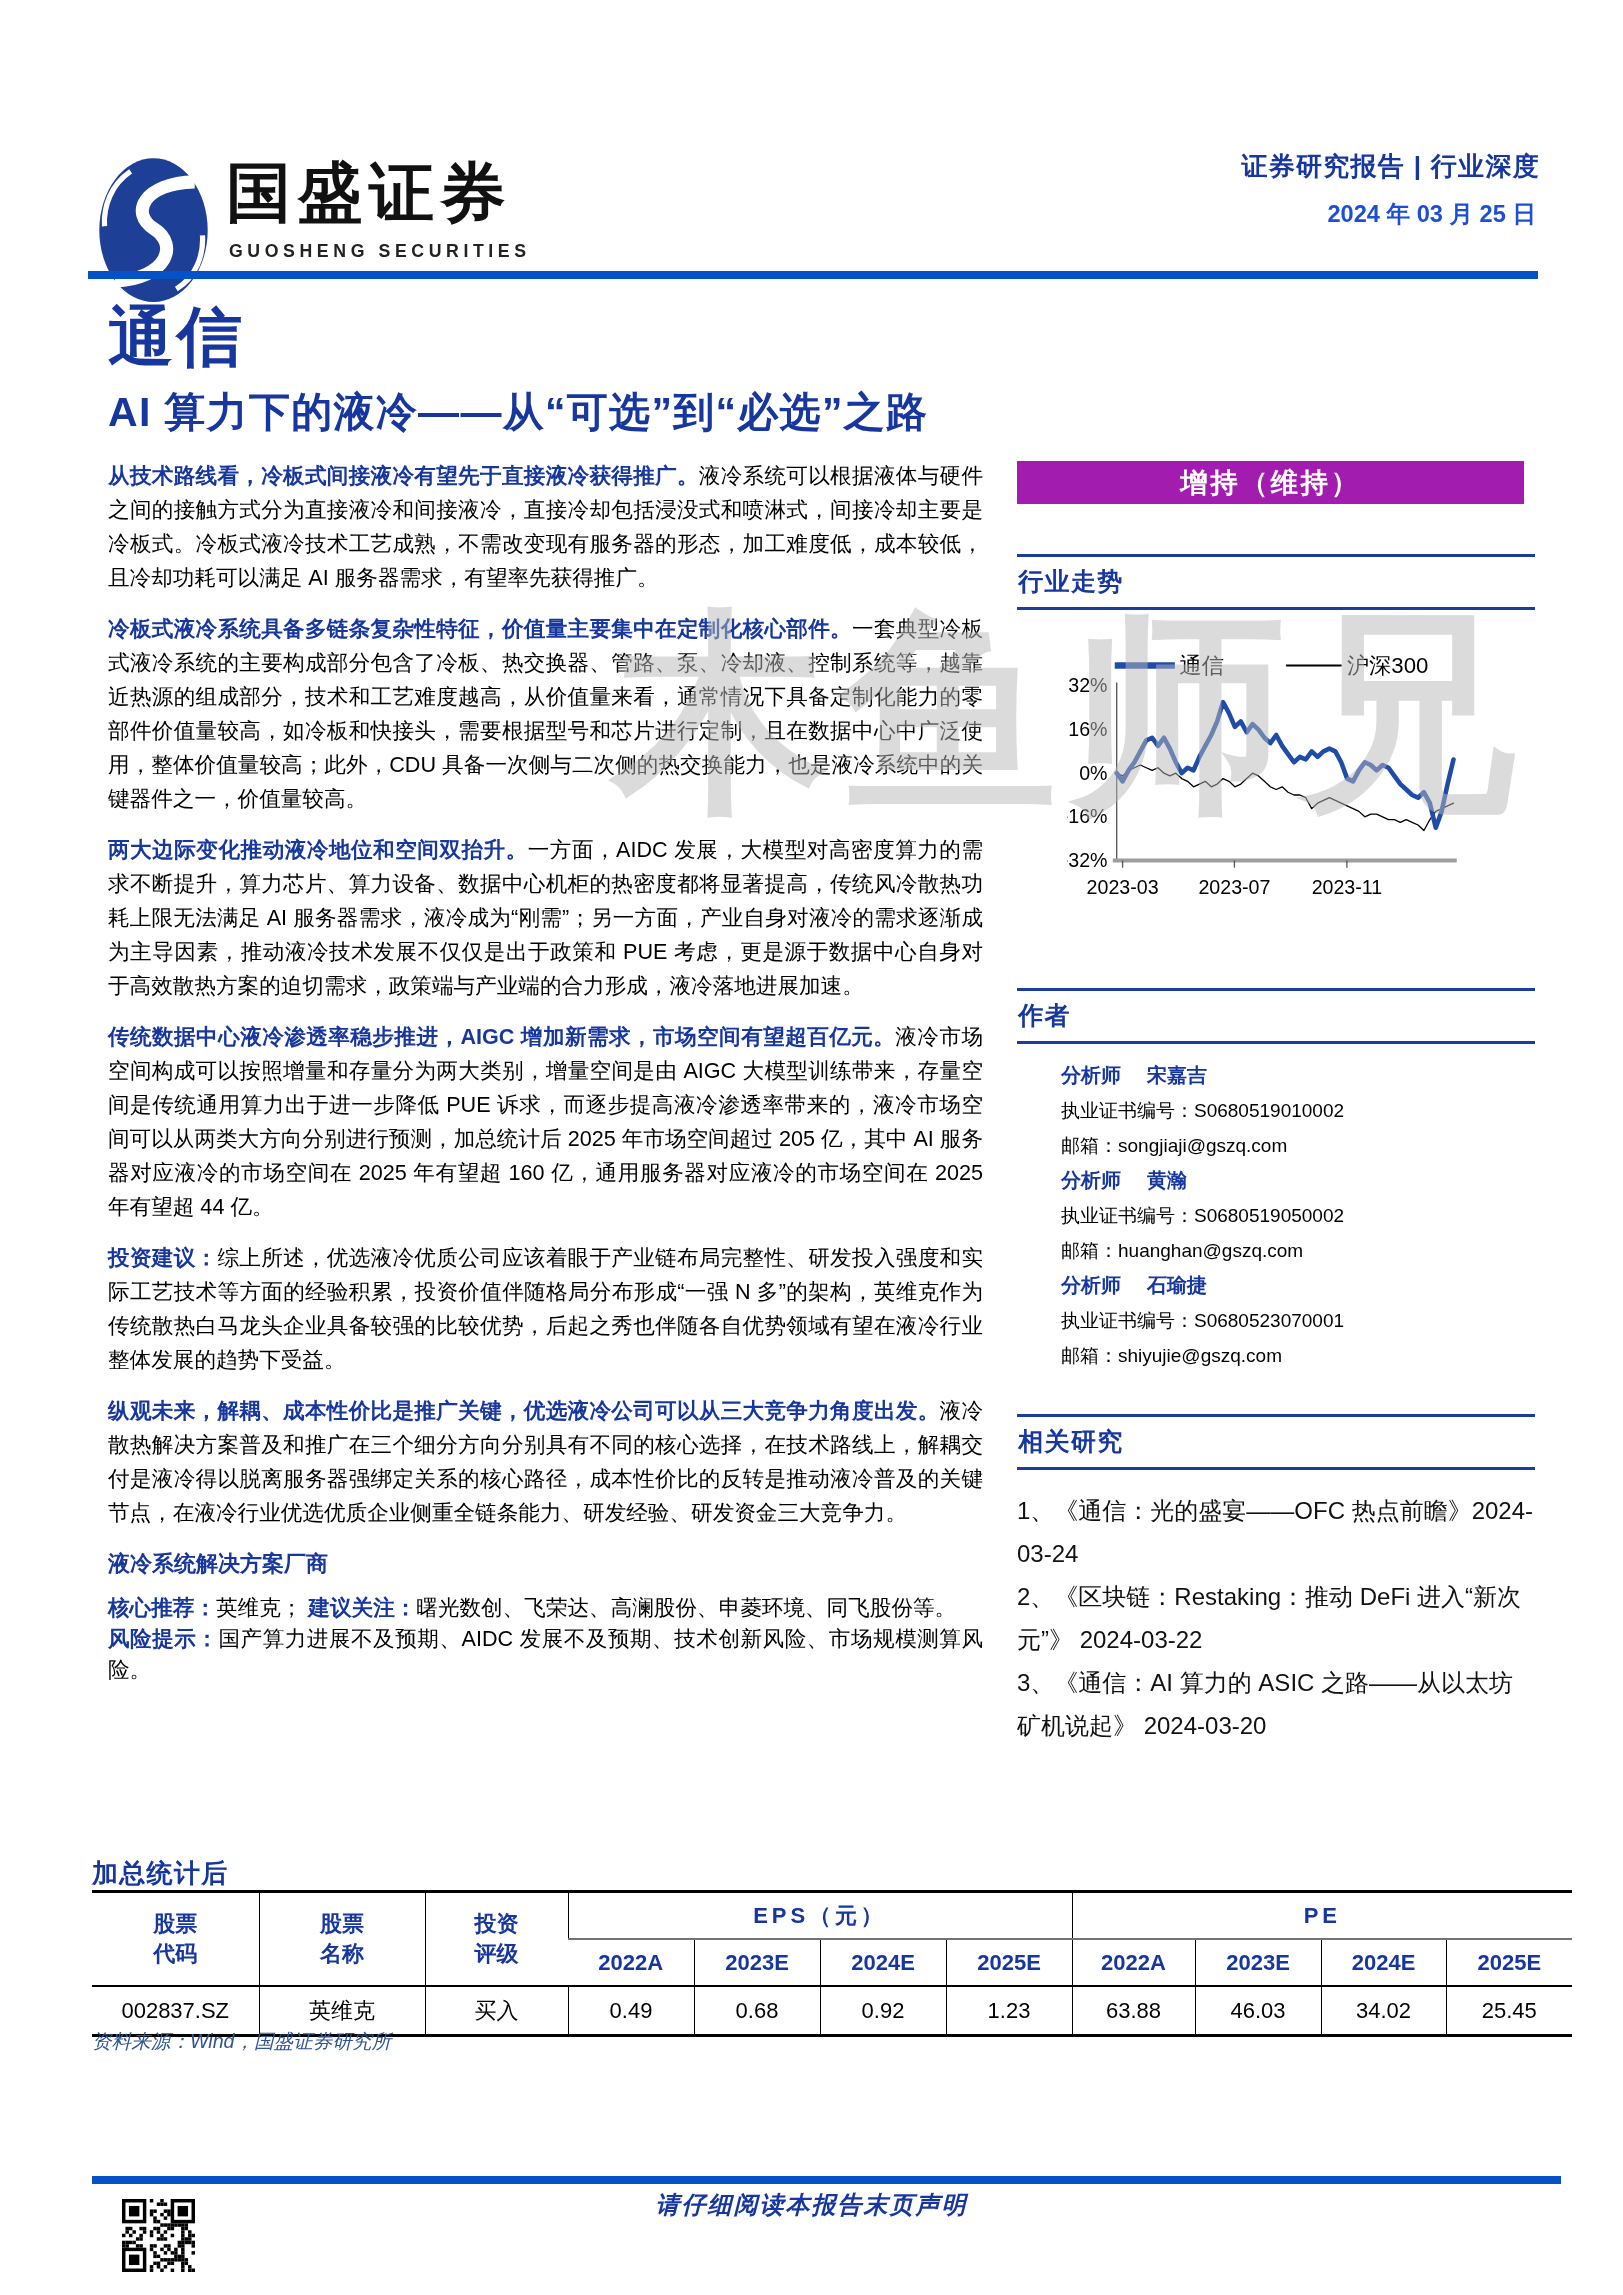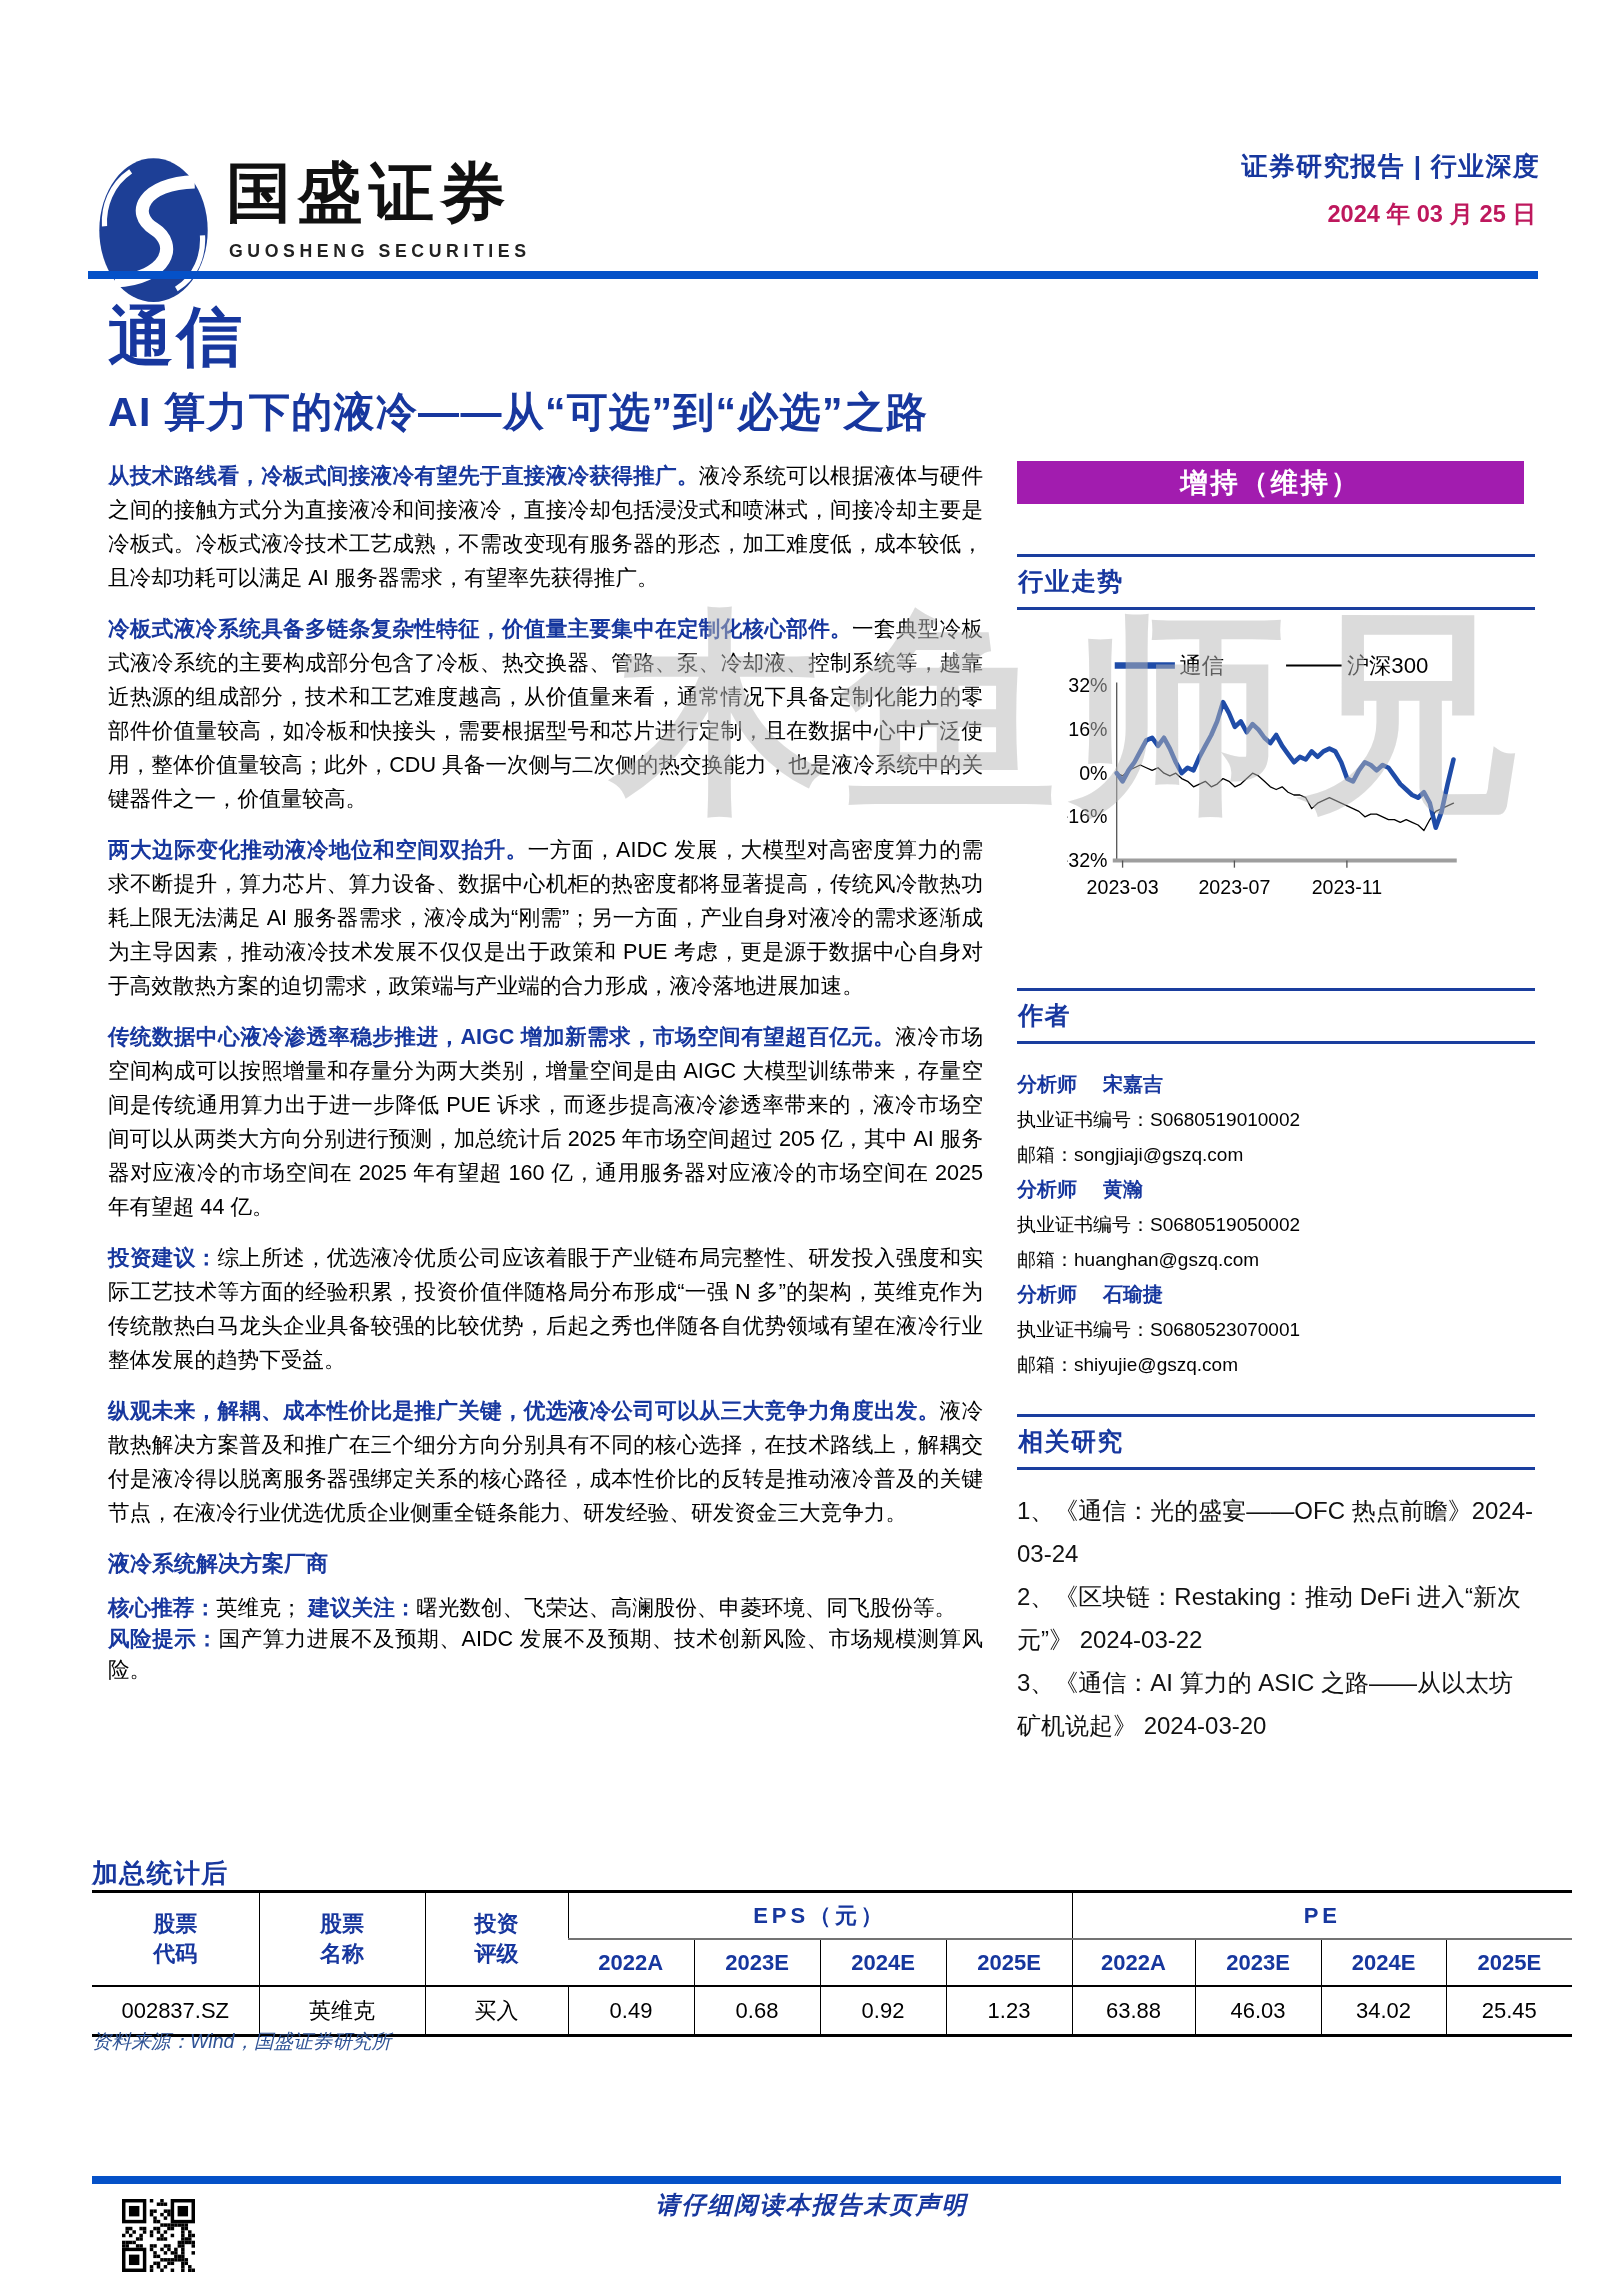--- a/index.html
+++ b/index.html
@@ -7,40 +7,40 @@
     width:1623px;height:2295px;position:relative;background:#ffffff;
     font-family:"Liberation Sans","DejaVu Sans",sans-serif;color:#000;
     overflow:hidden;
   }
   .abs{position:absolute;}
   
   .logo-mark{left:98px;top:157px;width:111px;height:147px;}
   .logo-cn{left:226px;top:157px;font-size:65px;font-weight:bold;letter-spacing:6.5px;color:#111;line-height:1.1;}
   .logo-en{left:229px;top:241px;font-size:17.7px;letter-spacing:4.6px;color:#222;font-weight:bold;}
   .report-type{right:83px;top:149px;font-size:26px;font-weight:bold;color:#17379E;letter-spacing:1.3px;}
-  .report-date{right:87px;top:198px;font-size:23.6px;font-weight:bold;color:#be185d;}
+  .report-date{right:87px;top:198px;font-size:23.6px;font-weight:bold;color:#1d4ed8;}
   .top-rule{left:88px;top:271px;width:1450px;height:7.9px;background:#0551C8;}
   
   .category{left:108px;top:293px;font-size:65px;font-weight:bold;color:#17379E;letter-spacing:3.9px;}
   .main-title{left:108px;top:385px;font-size:41px;font-weight:bold;color:#17379E;letter-spacing:1.3px;}
   
   .left-col{left:108px;top:459px;width:875px;font-size:21.6px;line-height:34px;text-align:justify;}
   .left-col p{margin:0 0 17px 0;}
   .lead{color:#17379E;font-weight:bold;}
   .subhead{color:#17379E;font-weight:bold;font-size:22px;margin:9.2px 0 10.5px 0;}
   .recblock{line-height:31px;}
   
   .rating-badge{left:1017px;top:461px;width:507px;height:43px;background:#a21caf;color:#fff;
     font-size:27.5px;font-weight:bold;letter-spacing:2.6px;display:flex;align-items:center;justify-content:center;}
   .side-section{left:1017px;width:518px;}
   .sec-head{border-top:3.3px solid #1A3E9E;border-bottom:3.3px solid #1A3E9E;padding:7.9px 1.3px 9.2px 1.3px;}
   .sec-head span{font-size:25px;font-weight:bold;color:#17379E;letter-spacing:1.3px;}
   .trend-sec{top:554px;}
   .authors-sec{top:988px;}
-  .authors-body{padding-top:23px;font-size:19px;line-height:35px;}
+  .authors-body{padding-top:14px;font-size:19px;line-height:35px;margin-left:44px;}
   .an-name{color:#17379E;font-weight:bold;font-size:20px;}
   .an-name .nm{margin-left:26px;}
   .related-sec{top:1394px;margin-top:20px;}
   .related-body{padding-top:19px;font-size:24px;line-height:43px;color:#111;}
   
   .chart-wrap{left:1067px;top:651px;width:497px;height:262px;}
   .chart-wrap svg{display:block;}
   .tick-label{font-size:30px;fill:#000;}
   .legend-label{font-size:34px;fill:#000;}
   

